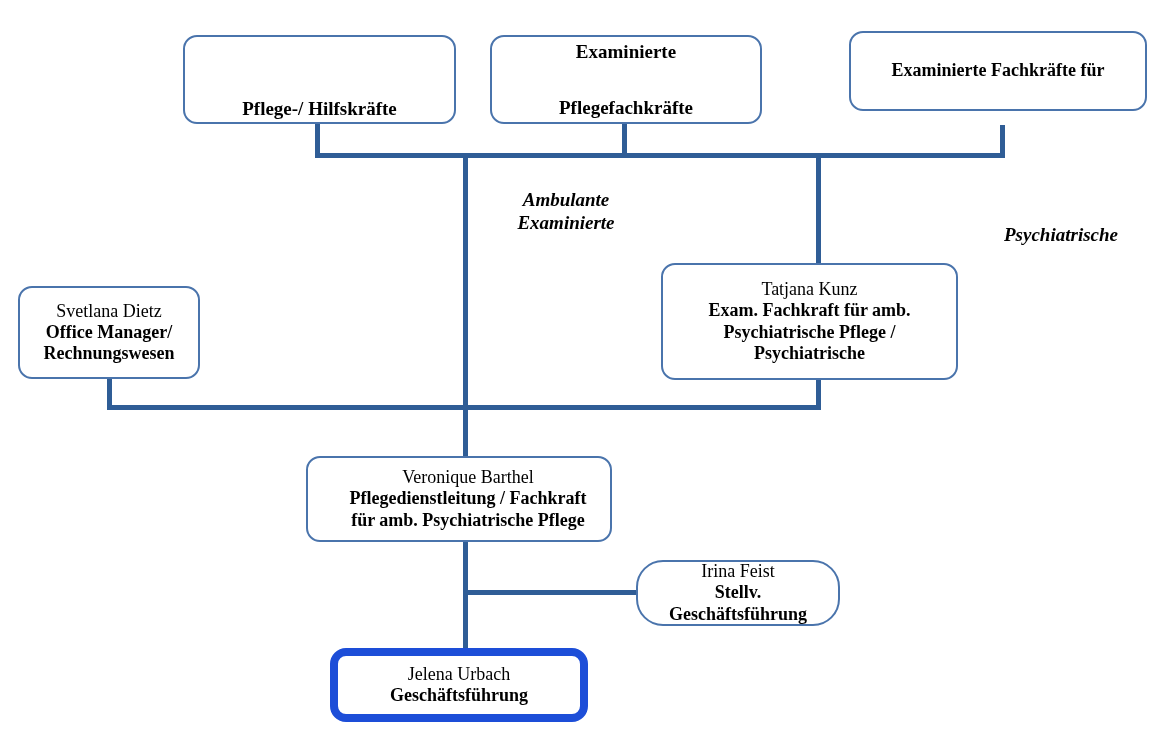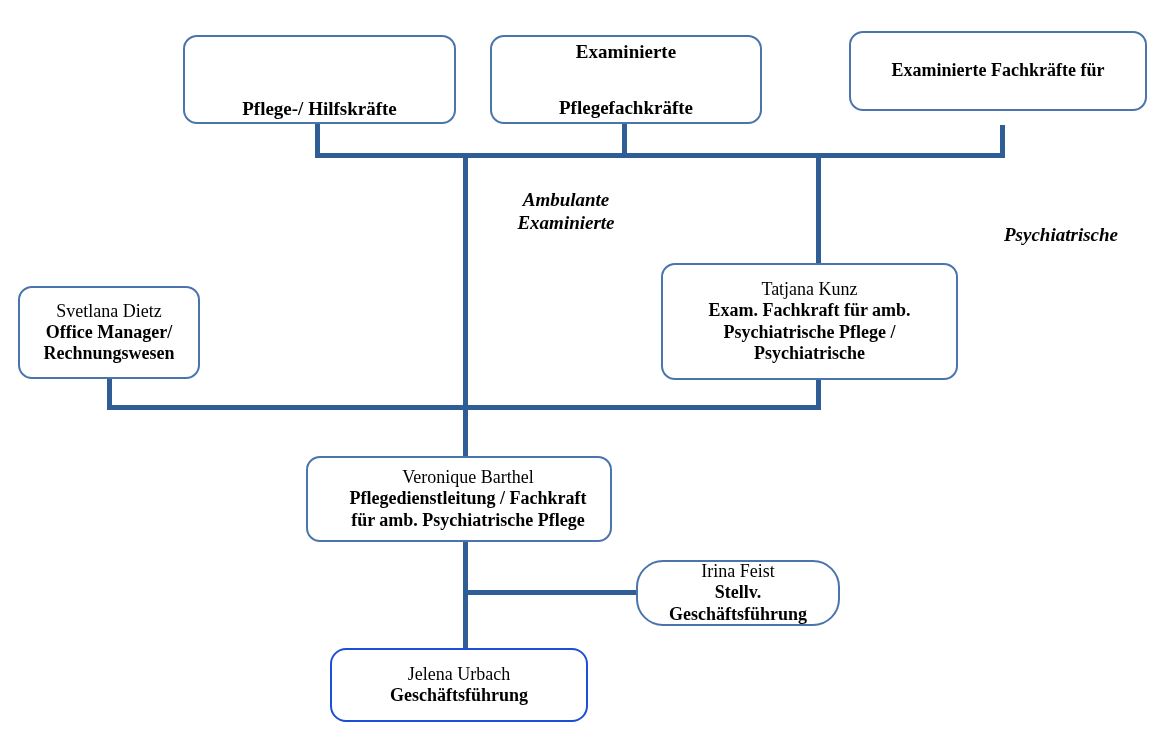--- a/index.html
+++ b/index.html
@@ -31,21 +31,21 @@
     display: flex;
     flex-direction: column;
     align-items: center;
     justify-content: center;
     text-align: center;
     color: #000000;
     z-index: 5;
     padding: 2px 6px;
   }
   .node.thick {
-    border: 2px solid #1d4ed8;
+    border: 8px solid #1d4ed8;
     border-radius: 16px;
   }
   .node .name {
     font-weight: normal;
     line-height: 1.18;
   }
   .node .role {
     font-weight: bold;
     line-height: 1.18;
   }

